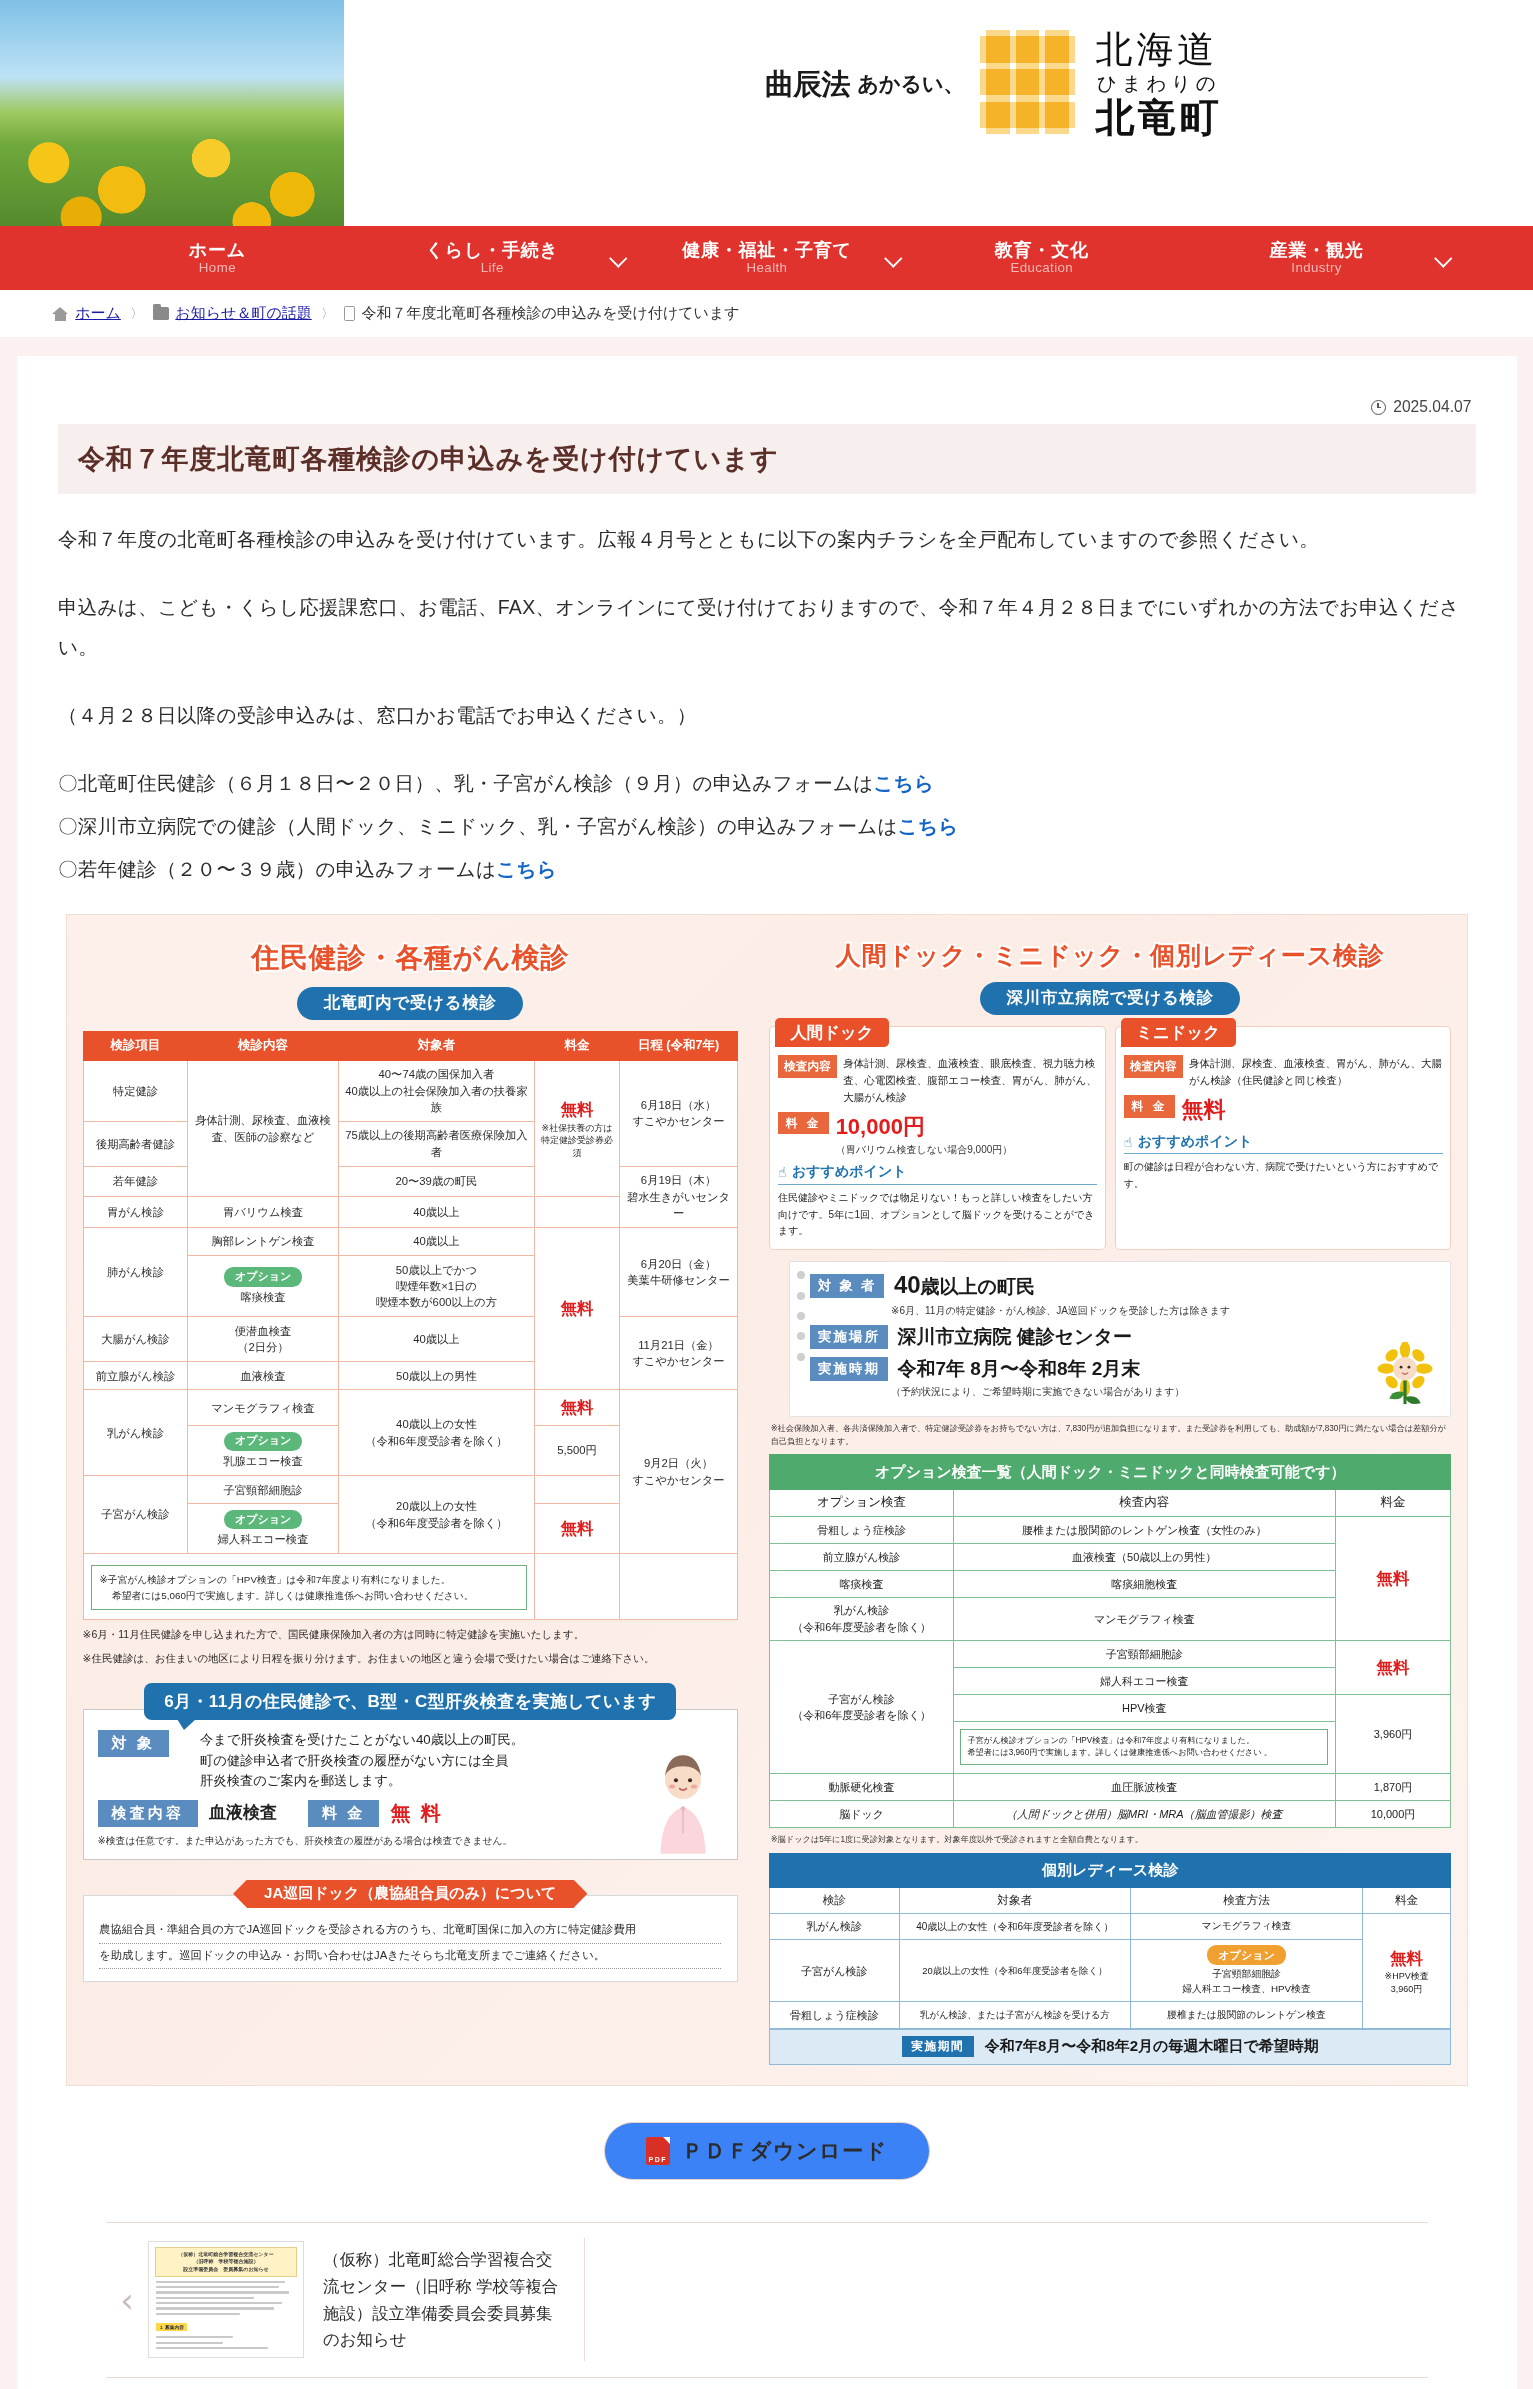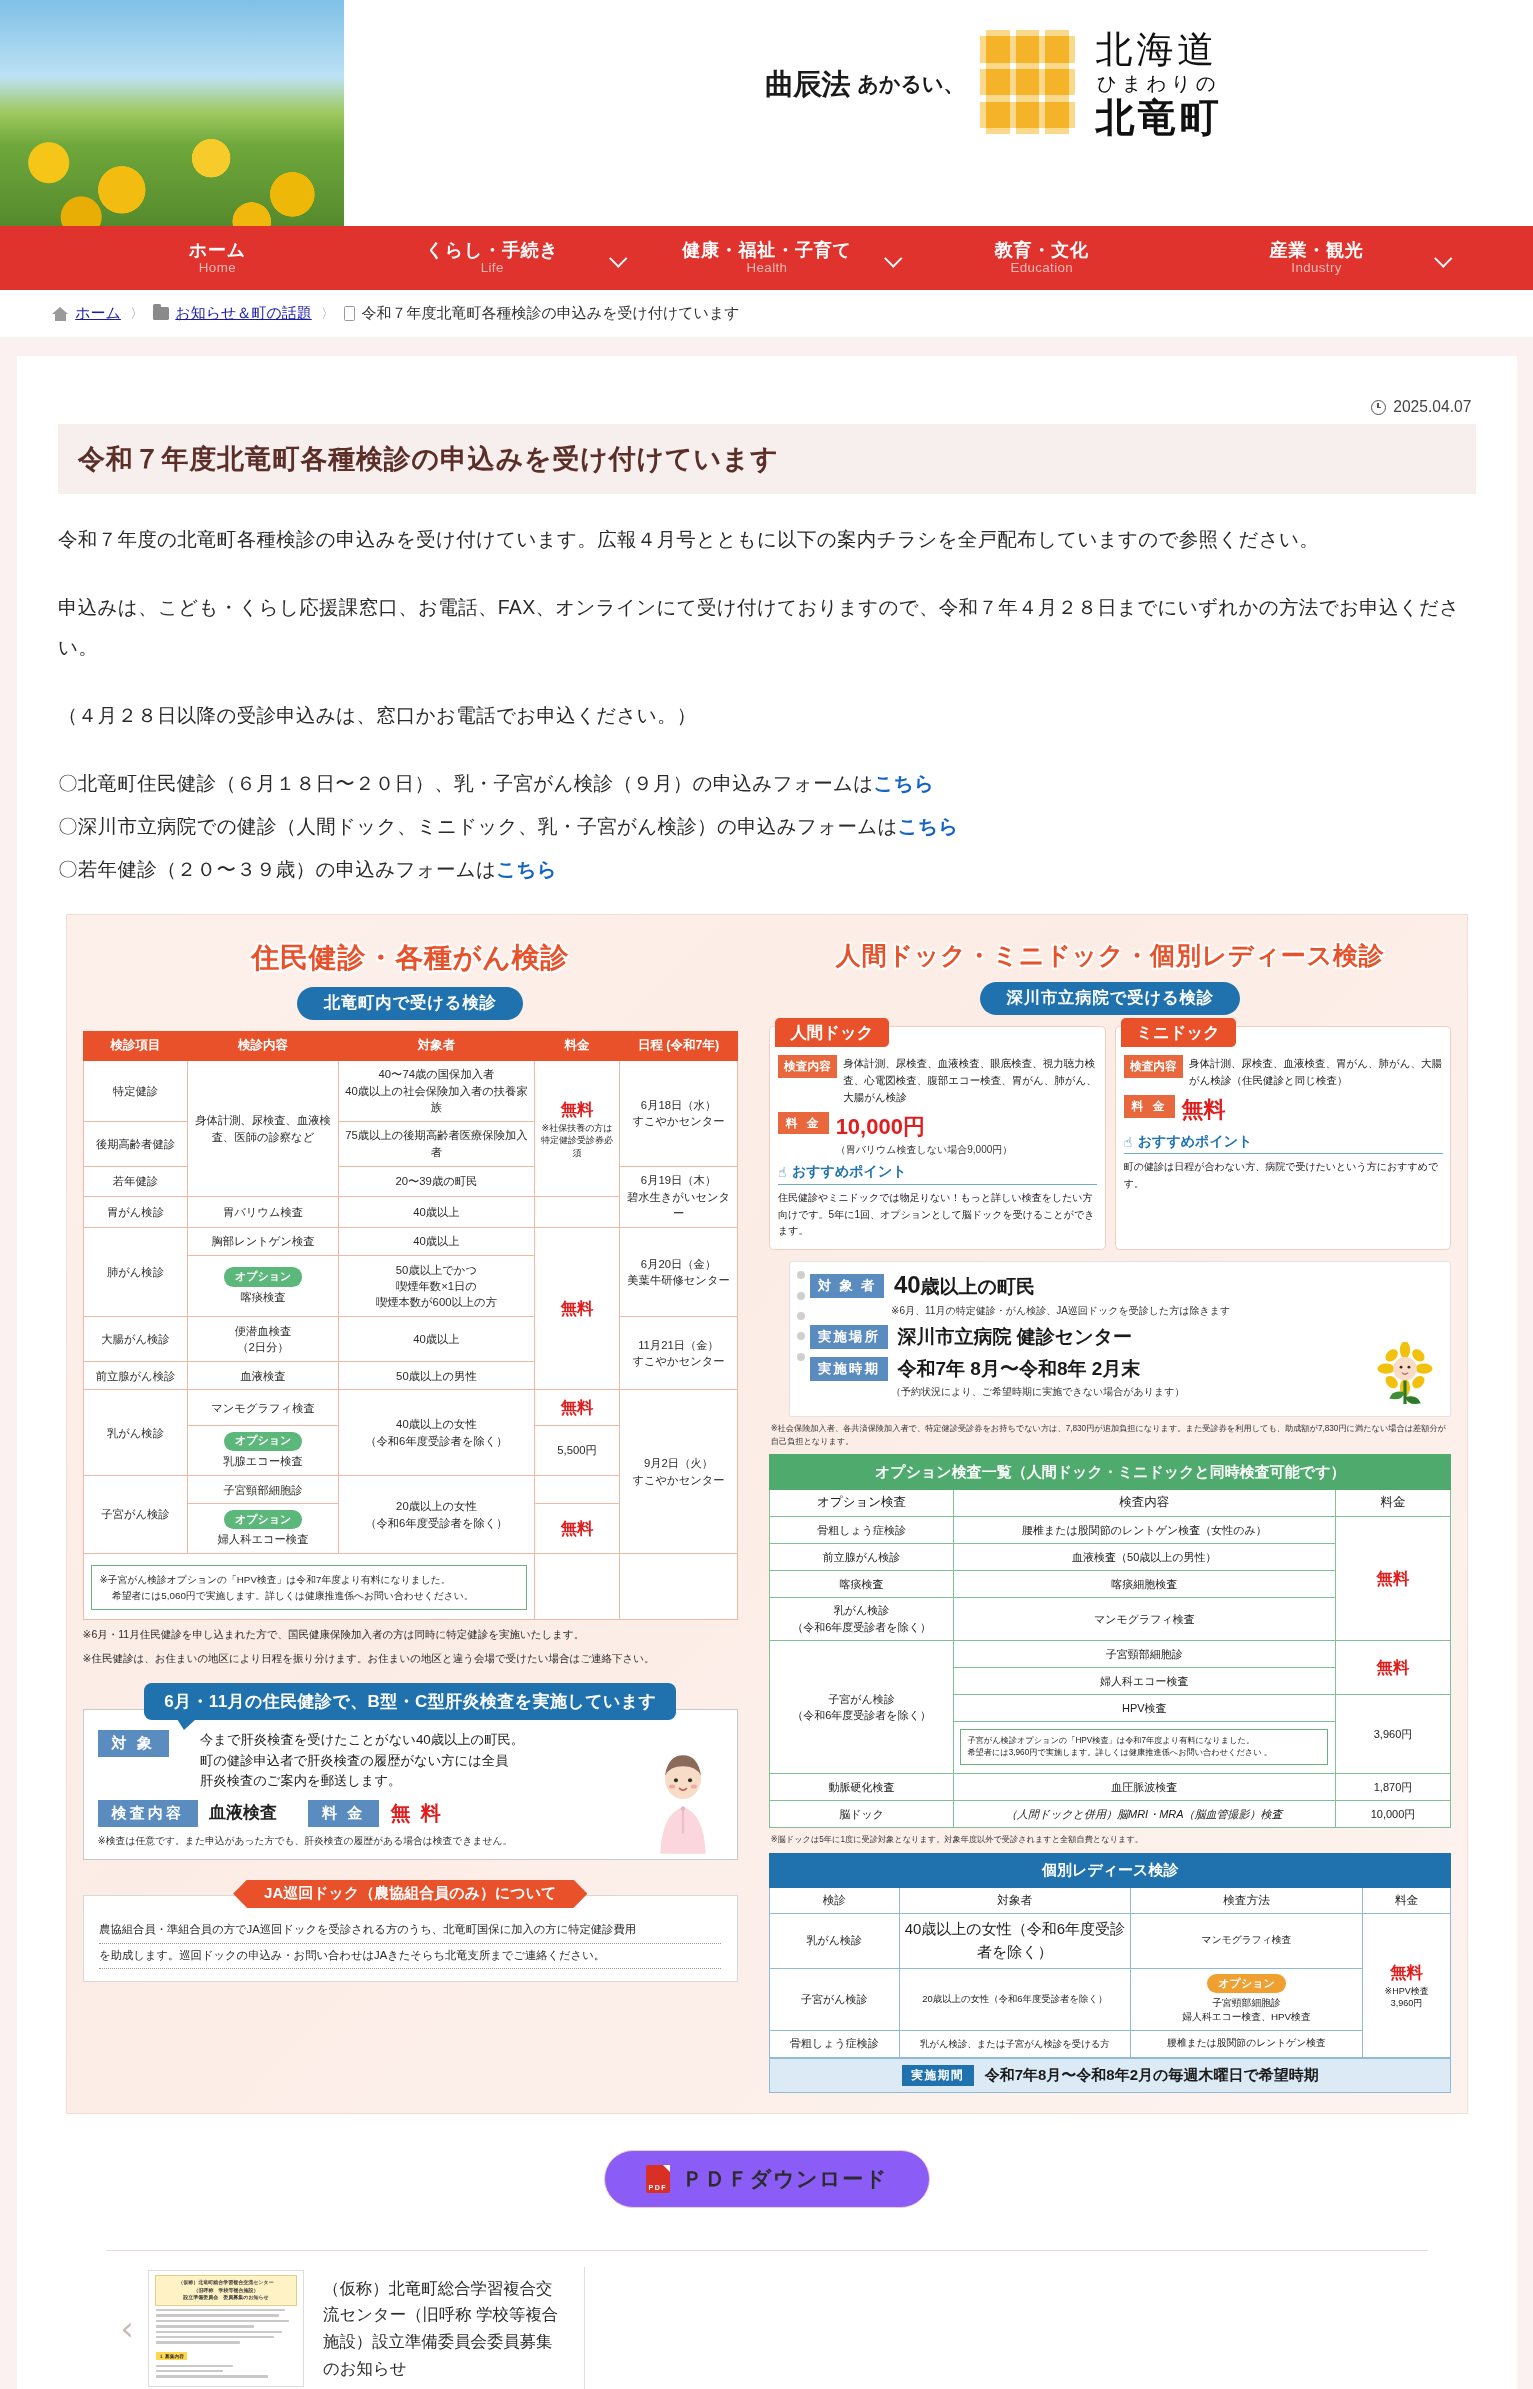--- a/index.html
+++ b/index.html
@@ -306,21 +306,21 @@
   table.btbl td { border:0.8px solid #8fb9d6; padding:4.7px 3.1px; text-align:center; line-height:1.5; color:#222;}
   .bt-period {
     background:#dbeaf5; border:0.8px solid #8fb9d6; text-align:center; padding:6.2px;
     font-size:15px; font-weight:700; color:#1a1a1a; display:flex; align-items:center; justify-content:center; gap:11px;
   }
   .bt-period .lbl { background:#1f72ad; color:#fff; font-size:11.7px; padding:3.1px 9.4px; font-weight:700; letter-spacing:1.6px;}
 
   
   .pdf-row { display:flex; justify-content:center; margin:36px 0 42px 0; }
   .pdf-btn {
-    border:1.6px solid #eccfc9; border-radius:31px; background:#8b5cf6;
+    border:1.6px solid #eccfc9; border-radius:31px; background:#3b82f6;
     padding:14px 41px; display:flex; align-items:center; gap:12.5px; cursor:pointer;
     font-size:21px; font-weight:700; color:#2b2b2b; letter-spacing:1.6px;
   }
   .pdf-icon {
     width:23.4px; height:28px; background:#d93025; border-radius:2.3px; position:relative;
     display:flex; align-items:flex-end; justify-content:center; color:#fff;
     font-size:7px; font-weight:700; padding-bottom:1.6px;
   }
   .pdf-icon:after {
     content:""; position:absolute; right:0; top:0; border-left:7px solid transparent;
@@ -787,21 +787,21 @@
               <tr id="ladHead">
                   <th style="width: 19%;">検診</th>
                   <th style="width: 34%;">対象者</th>
                   <th style="width: 34%;">検査方法</th>
                   <th style="width: 13%;">料金</th>
                 </tr>
             </thead>
             <tbody id="ladBody">
                 <tr>
                   <td style="white-space: pre-line;">乳がん検診</td>
-                  <td style="white-space: pre-line; font-size: 15px;">40歳以上の女性（令和6年度受診者を除く）</td>
+                  <td style="white-space: pre-line; font-size: 10px;">40歳以上の女性（令和6年度受診者を除く）</td>
                   <td style="white-space: pre-line; font-size: 9.8px;">マンモグラフィ検査</td>
                   <td rowspan="3">
                     <div class="muryo">無料</div>
                     <div class="tiny" style="white-space:pre-line">※HPV検査
 3,960円</div>
                   </td>
                 </tr>
                 <tr>
                   <td style="white-space: pre-line;">子宮がん検診</td>
                   <td style="white-space: pre-line; font-size: 9.4px;">20歳以上の女性（令和6年度受診者を除く）</td>

